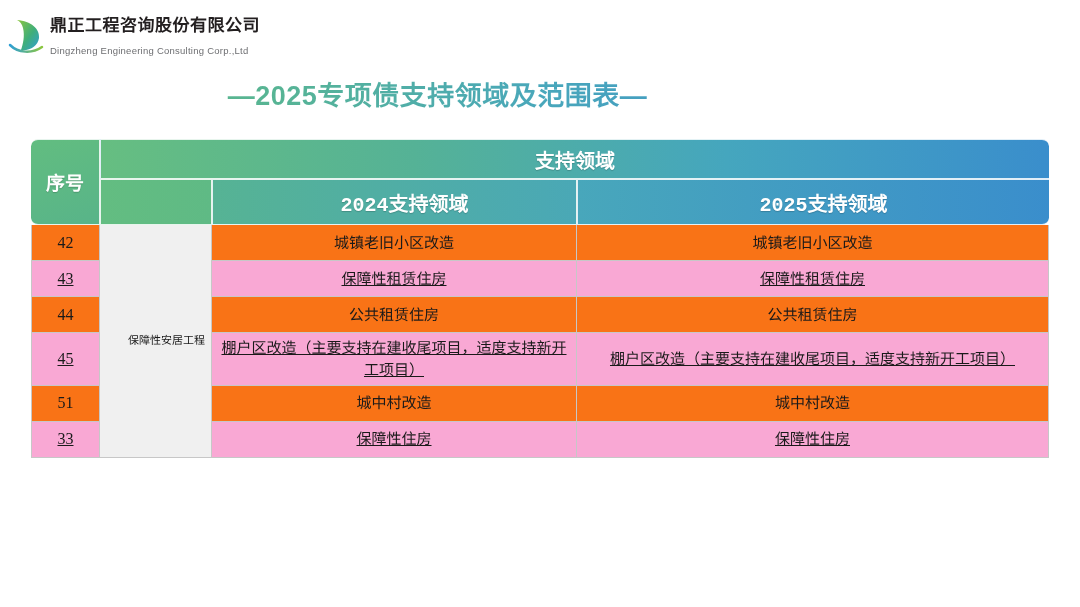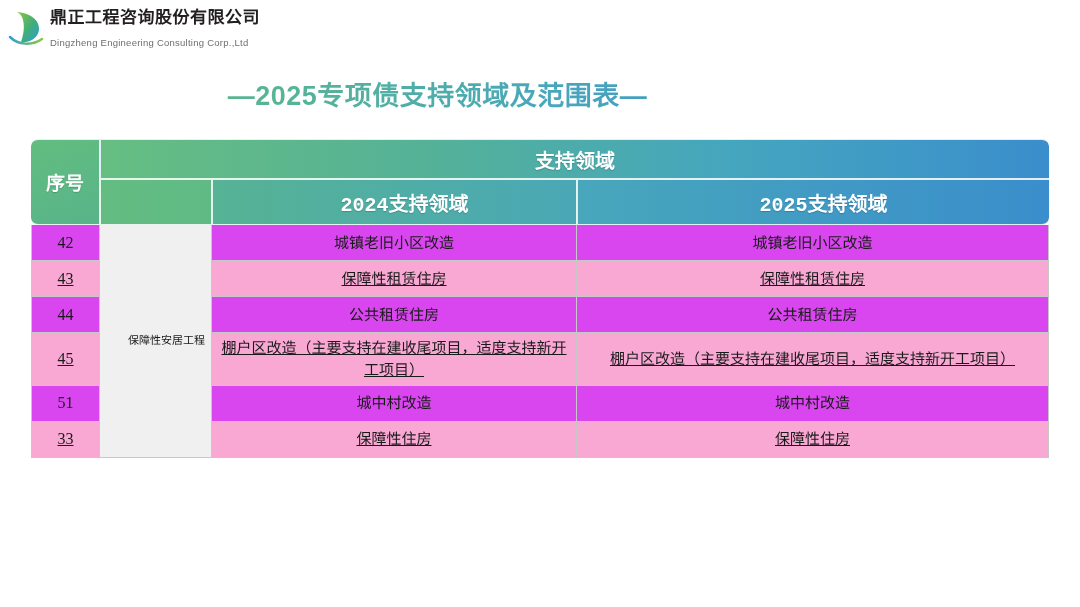--- a/index.html
+++ b/index.html
@@ -12,21 +12,21 @@
     background: #ffffff;
     font-family: "Liberation Sans", "DejaVu Sans", sans-serif;
     overflow: hidden;
     position: relative;
   }
 
   
   .brand {
     position: absolute;
     left: 8px;
-    top: 8px;
+    top: 16px;
     display: flex;
     align-items: center;
     gap: 6px;
   }
   .brand-logo {
     width: 36px;
     height: 40px;
     flex: 0 0 36px;
   }
   .brand-text {
@@ -134,21 +134,21 @@
     font-size: 15px;
     color: #1a1a1a;
     text-align: center;
     vertical-align: middle;
     padding: 4px 6px;
     line-height: 1.45;
   }
   td.bd.first-col {
     border-left: 1px solid #c7c7c7;
   }
-  tr.row-odd td.bd { background: #d946ef; }
+  tr.row-odd td.bd { background: #f97316; }
   tr.row-even td.bd { background: #f9a8d4; text-decoration: underline; }
   td.cat-cell {
     background: #f0f0f0 !important;
     font-size: 11px;
     text-align: right;
   }
   td.seq-cell {
     font-size: 16px;
     font-family: "Liberation Serif", "DejaVu Serif", serif;
   }

